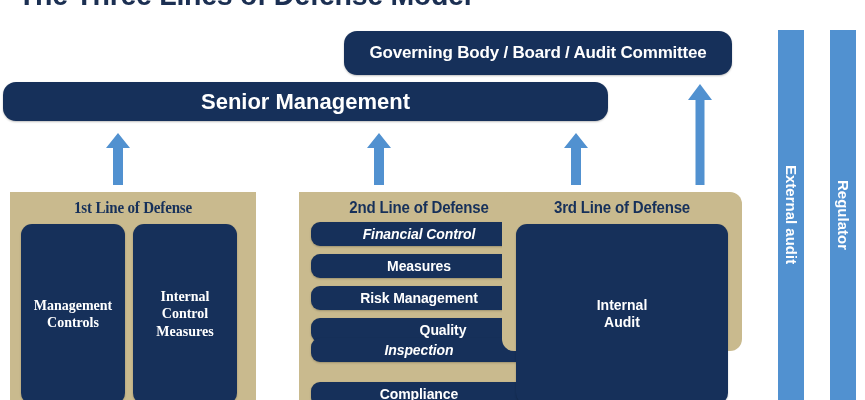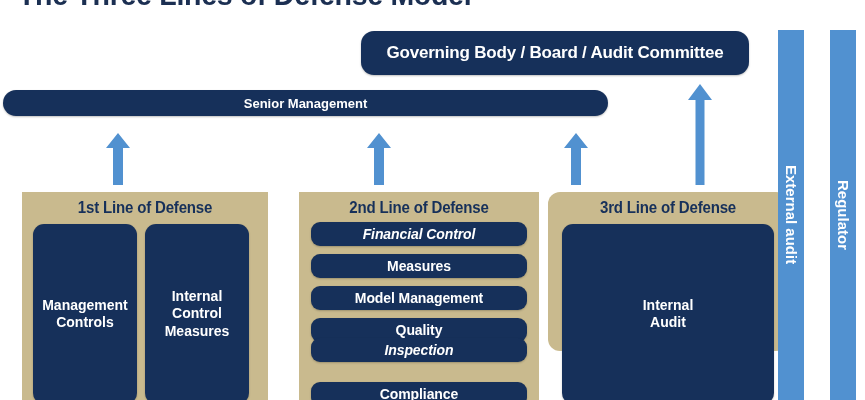--- a/index.html
+++ b/index.html
@@ -40,33 +40,33 @@
     border-radius: 13px;
     color: #ffffff;
     font-weight: bold;
     display: flex;
     align-items: center;
     justify-content: center;
     text-align: center;
     box-shadow: 0 1px 2px rgba(0,0,0,0.25);
   }
   #governing-body {
-    left: 361px;
+    left: 344px;
     top: 31px;
     width: 388px;
     height: 44px;
     font-size: 17px;
     letter-spacing: -0.2px;
   }
   #senior-management {
     left: 3px;
-    top: 90px;
+    top: 82px;
     width: 605px;
-    height: 26px;
-    font-size: 13px;
+    height: 39px;
+    font-size: 22px;
   }
 
   
   .arrow {
     position: absolute;
     width: 26px;
   }
   .arrow svg { display: block; width: 100%; height: 100%; }
 
   
@@ -81,23 +81,23 @@
     left: 0;
     right: 0;
     top: 7px;
     text-align: center;
     font-size: 16px;
     font-weight: bold;
     color: #16305a;
     letter-spacing: -0.2px;
     transform: scaleX(0.94);
   }
-  #panel-1 { left: 22px;  width: 246px; height: 208px; }
+  #panel-1 { left: 10px;  width: 246px; height: 208px; font-family: Liberation Serif, serif; }
   #panel-2 { left: 263px; width: 240px; height: 208px; margin-left: 36px; }
-  #panel-3 { left: 548px; width: 240px; height: 159px; border-radius: 12px; }
+  #panel-3 { left: 502px; width: 240px; height: 159px; border-radius: 12px; }
 
   
   .sub-box {
     position: absolute;
     background: #16305a;
     border-radius: 11px;
     color: #ffffff;
     font-weight: bold;
     font-size: 14px;
     line-height: 1.22;
@@ -196,22 +196,22 @@
   <div class="line-panel" id="panel-1">
     <div class="panel-title">1st Line of Defense</div>
     <div class="sub-box" id="box-management-controls">Management<br>Controls</div>
     <div class="sub-box" id="box-internal-control-measures">Internal<br>Control<br>Measures</div>
   </div>
 
   <div class="line-panel" id="panel-2">
     <div class="panel-title">2nd Line of Defense</div>
     <div class="pill" style="top:30px;font-style:italic;">Financial Control</div>
     <div class="pill" style="top:62px;">Measures</div>
-    <div class="pill" style="top:94px;">Model Management</div>
-    <div class="pill" style="top:126px;">Quality</div>
+    <div class="pill" style="top:94px;">Risk Management</div>
+    <div class="pill" style="top:126px;padding-left:24px;">Quality</div>
     <div class="pill" style="top:146px;font-style:italic;">Inspection</div>
     <div class="pill" style="top:190px;">Compliance</div>
   </div>
 
   <div class="line-panel" id="panel-3">
     <div class="panel-title">3rd Line of Defense</div>
     <div class="sub-box" id="box-internal-audit">Internal<br>Audit</div>
   </div>
 
   <div class="vbar" id="vbar-external-audit">

